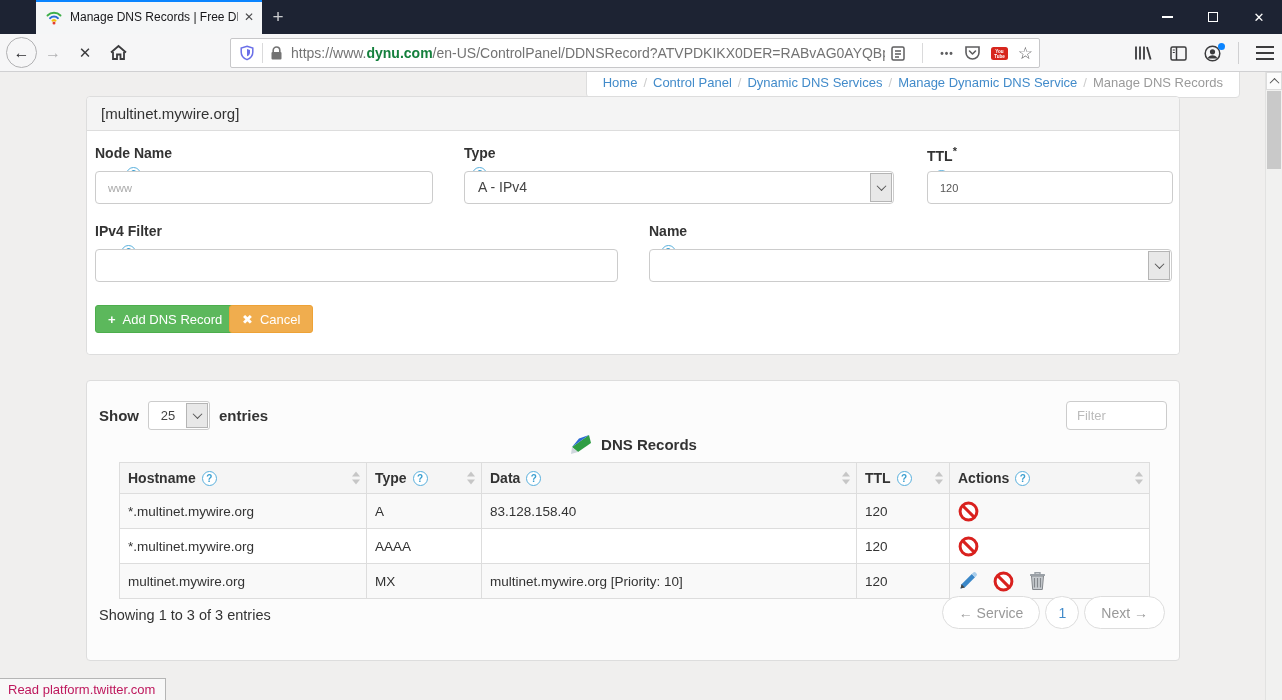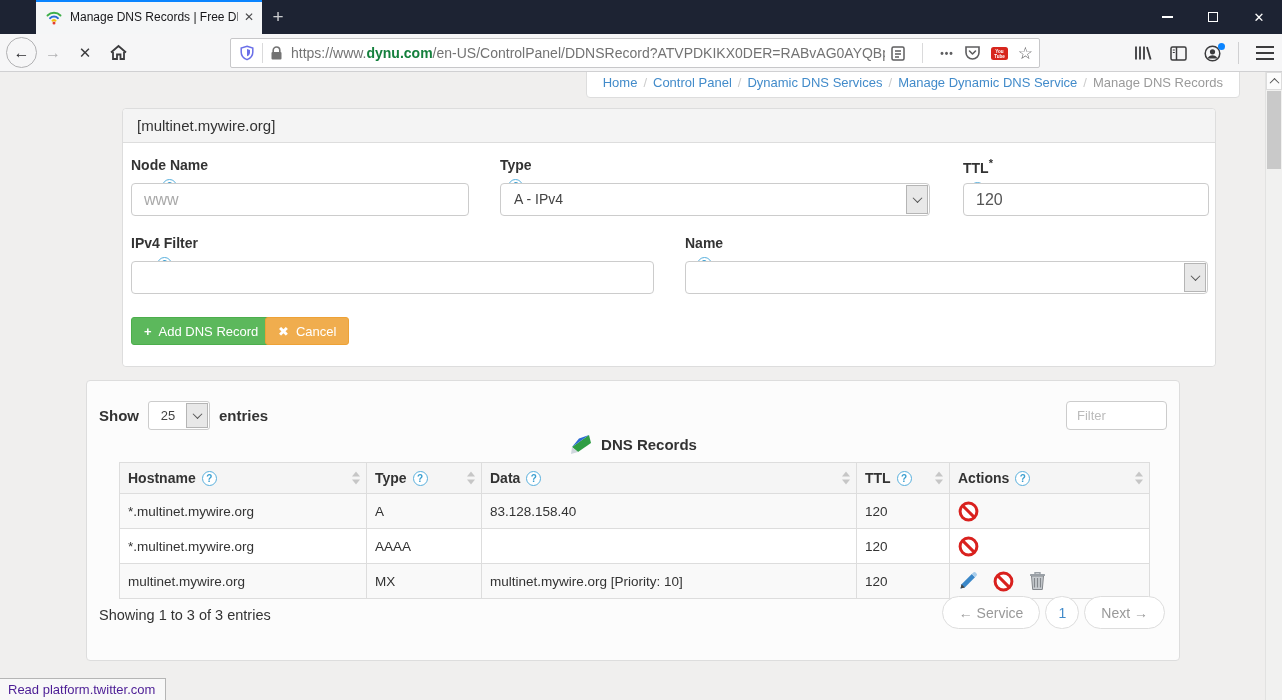--- a/index.html
+++ b/index.html
@@ -50,28 +50,28 @@
   .scroll-thumb { position:absolute; top:19px; left:1px; width:14px; height:78px; background:#c9c9c9; }
 
   
   .breadcrumb { position:absolute; top:-14px; right:42px; background:#fff; border:1px solid #ddd; border-radius:4px; padding:16px 16px 7px; font-size:13px; white-space:nowrap; }
   .breadcrumb a { color:#428bca; text-decoration:none; }
   .breadcrumb .sep { color:#ccc; margin:0 6px; }
   .breadcrumb .current { color:#9a9a9a;text-align:center; }
 
   
   .panel { position:absolute; left:86px; width:1094px; border:1px solid #ddd; border-radius:4px; background:#fff; }
-  .form-panel { top:36px;margin-left:36px; }
+  .form-panel { top:24px; }
   .panel-heading { background:#f4f4f4; border-bottom:1px solid #ddd; border-radius:4px 4px 0 0; padding:8px 14px; font-size:15px; color:#333; }
   .panel-body { position:relative; height:223px; background:#fff; border-radius:0 0 4px 4px; }
 
   .flabel { position:absolute; font-size:14px; font-weight:bold; color:#333; display:flex; align-items:center; gap:6px;flex-direction:column; }
   .flabel sup { font-size:11px; }
   .help { display:inline-flex; align-items:center; justify-content:center; width:15px; height:15px; border:1.5px solid #59b0dd; border-radius:50%; color:#3a9fd0; font-size:10px; font-weight:bold; background:#fff; }
-  .tinput { position:absolute; height:33px; border:1px solid #ccc; border-radius:4px; padding:6px 12px; font-size:16px; color:#555; font-family:inherit; background:#fff; }
+  .tinput { position:absolute; height:33px; border:1px solid #ccc; border-radius:4px; padding:6px 12px; font-size:11px; color:#555; font-family:inherit; background:#fff; }
   .tinput::placeholder { color:#a9a9a9; }
   .sel { position:absolute; height:33px; border:1px solid #ccc; border-radius:4px; background:#fff; }
   .sel .val { position:absolute; left:13px; top:7px; font-size:14px; color:#444; }
   .selbtn { position:absolute; right:1px; top:1px; bottom:1px; width:22px; background:#e8e8e8; border:1px solid #b5b5b5; display:flex; align-items:center; justify-content:center; }
   .selbtn::after { content:""; width:6px; height:6px; border-right:1.6px solid #555; border-bottom:1.6px solid #555; transform:rotate(45deg) translate(-1px,-1px); }
 
   .btn { position:absolute; height:28px; border-radius:3px; font-size:13px; color:#fff; display:inline-flex; align-items:center; gap:7px; padding:0 12px; border:1px solid transparent; cursor:pointer; font-family:inherit; }
   .btn .bicon { font-weight:bold; font-size:13px; }
   .btn-green { background:#5cb85c; border-color:#4cae4c; }
   .btn-orange { background:#f0ad4e; border-color:#eea236; }
@@ -96,21 +96,21 @@
   table.dns tr.odd td { background:#f9f9f9; }
   td.actions .act-row { display:flex; align-items:center; gap:15px; }
   .aicon { display:inline-flex; cursor:pointer; }
 
   .summary { position:absolute; left:12px; top:226px; font-size:14.5px; color:#333; }
   .pager { position:absolute; right:14px; top:215px; display:flex; gap:5px; }
   .page-pill { height:33px; border:1px solid #ddd; border-radius:17px; background:#fff; display:flex; align-items:center; justify-content:center; padding:0 16px; font-size:14px; color:#999; cursor:pointer; }
   .page-pill.num { min-width:34px; padding:0 10px; color:#428bca; }
 
   
-  .statusbar { position:absolute; left:0; bottom:0; height:22px; background:#f8f8f8; border:1px solid #b5b5b5; border-left:none; border-bottom:none; padding:3px 10px 0 8px; font-size:13px; color:#4c1d95; }
+  .statusbar { position:absolute; left:0; bottom:0; height:22px; background:#f8f8f8; border:1px solid #b5b5b5; border-left:none; border-bottom:none; padding:3px 10px 0 8px; font-size:13px; color:#be185d; }
 </style>
 </head>
 <body>
 
 <div class="window">
 
   <div class="titlebar">
     <div class="tab">
       <div class="tab-stripe"></div>
       <svg width="16" height="16" viewBox="0 0 16 16">

